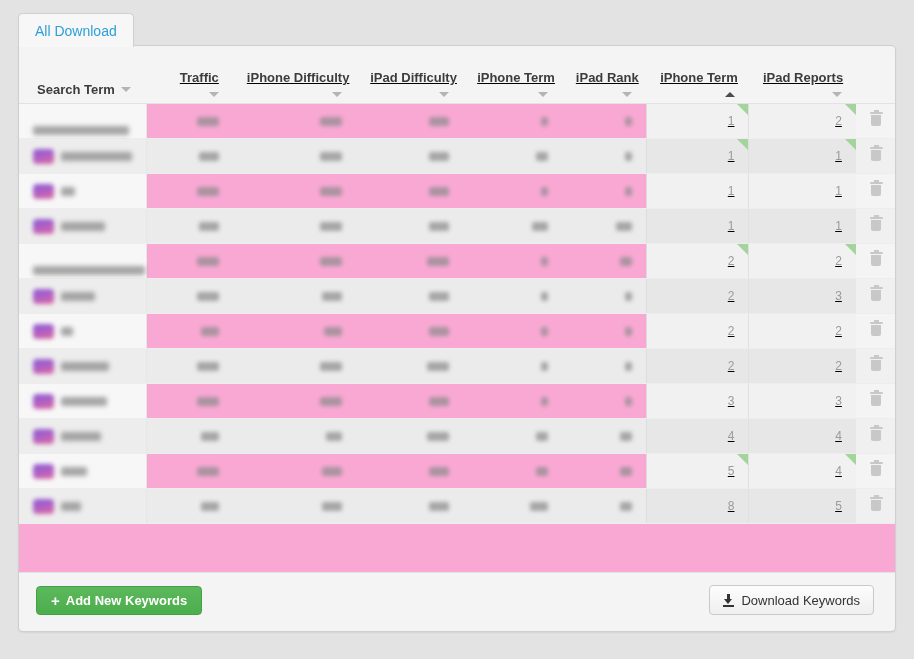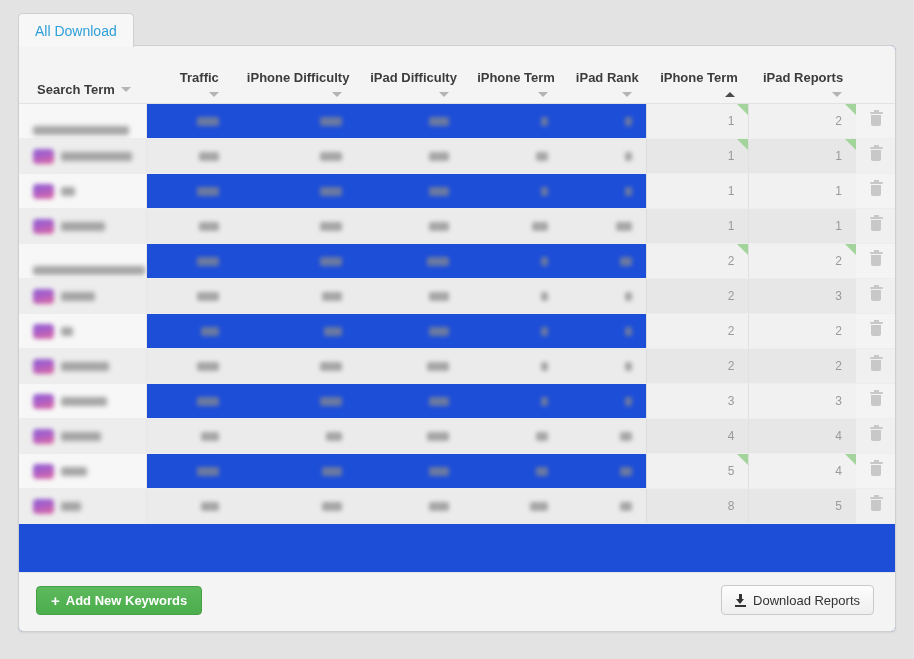--- a/index.html
+++ b/index.html
@@ -41,26 +41,27 @@
     cursor: pointer;
   }
 
   
   #panel {
     position: absolute;
     left: 18px;
     top: 45px;
     width: 878px;
     height: 587px;
-    background: #1d4ed8;
+    background: #f9a8d4;
     border: 1px solid #cfcfcf;
     border-radius: 0 5px 5px 5px;
     box-sizing: border-box;
     box-shadow: 0 1px 2px rgba(0,0,0,0.07);
     overflow: hidden;
+    text-decoration: underline;
   }
 
   
   #kwtable {
     width: 100%;
     border-collapse: collapse;
     table-layout: fixed;
     font-size: 12px;
   }
   #kwtable thead th {
@@ -469,16 +470,16 @@
     <button id="add-btn">
       <span class="plus">+</span>
       <span>Add New Keywords</span>
     </button>
     <button id="dl-btn">
       <span class="dlicon">
         <span class="shaft"></span>
           <span class="head"></span>
           <span class="base"></span>
       </span>
-      <span>Download Reports</span>
+      <span>Download Keywords</span>
     </button>
   </div>
 </div>
 
 </body></html>

